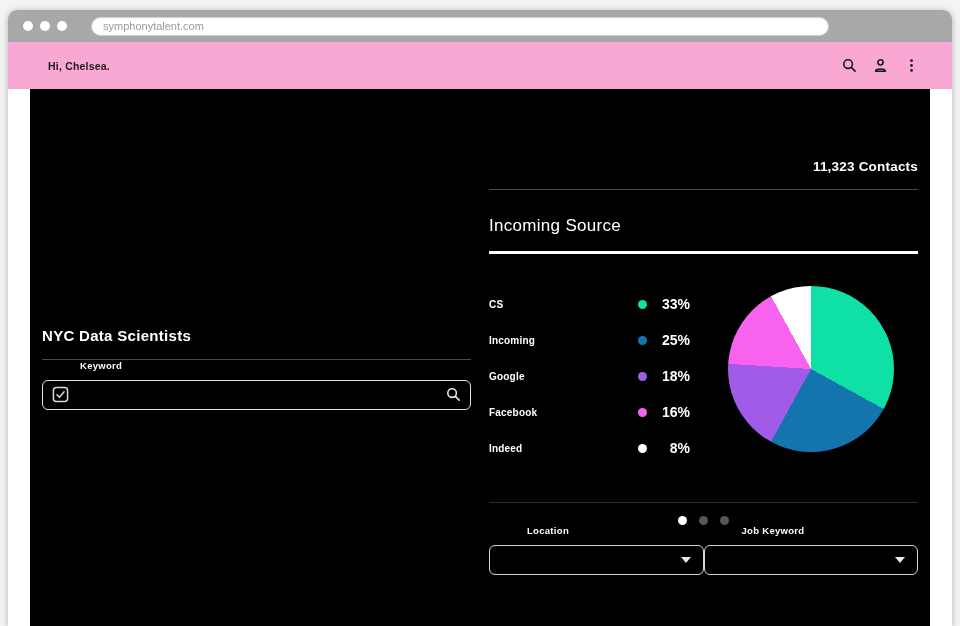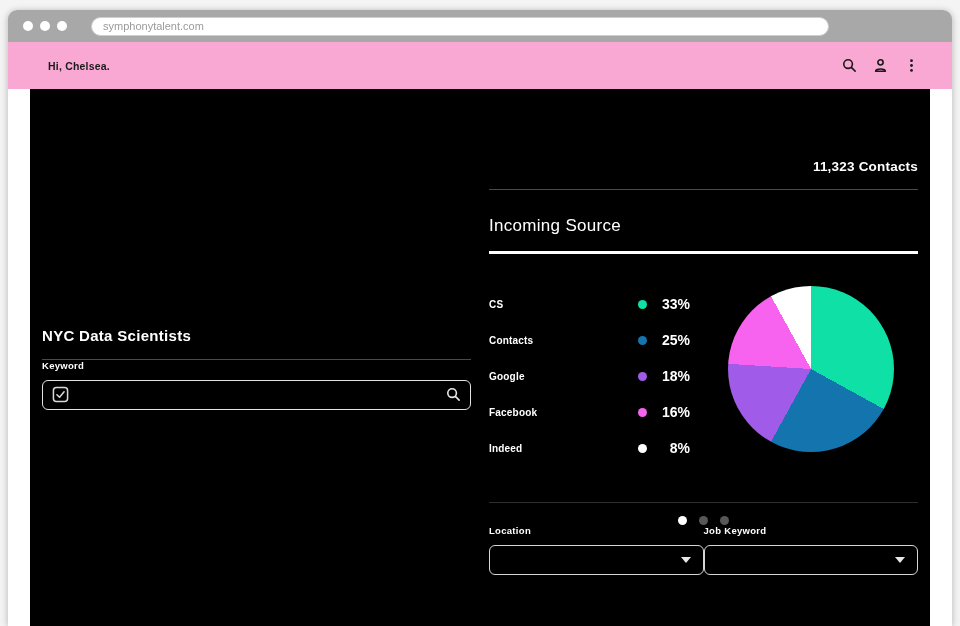--- a/index.html
+++ b/index.html
@@ -60,21 +60,21 @@
   .pie {
     width:166px; height:166px; border-radius:50%;
     margin-left:auto; margin-right:24px; flex:none;
   }
   .divider-dim { margin-top:36px; border-top:1px solid #2f2f2f; height:0; }
   .dots-row { margin-top:13px; display:flex; justify-content:center; gap:12px; }
   .pg-dot { width:9px; height:9px; border-radius:50%; background:#575757; cursor:pointer; }
   .pg-dot.active { background:#ffffff; }
   
   .form-block { margin-top:auto; margin-bottom:8px; }
-  .field-label { display:block; font-size:9.5px; font-weight:bold; letter-spacing:.3px; margin-bottom:9px; }
+  .field-label { display:block; font-size:9.5px; font-weight:bold; letter-spacing:.3px; margin-bottom:9px;margin-left:38px; }
   .input-box {
     height:30px; border:1.5px solid #e3e3e3; border-radius:6px;
     display:flex; align-items:center; padding:0 9px; background:#000;
   }
   .keyword-input {
     flex:1; background:transparent; border:none; outline:none;
     color:#fff; font-size:11px; margin:0 8px; min-width:0;
     font-family:"Liberation Sans", sans-serif;
   }
   .form-row { margin-top:auto; margin-bottom:8px; display:flex; }
@@ -165,21 +165,21 @@
       <div class="thick-rule"></div>
 
       <div class="chart-row">
         <div class="legend">
             <div class="legend-row">
               <span class="l-label">CS</span>
               <span class="l-dot" style="background: rgb(15, 224, 166);"></span>
               <span class="l-val">33%</span>
             </div>
             <div class="legend-row">
-              <span class="l-label">Contacts</span>
+              <span class="l-label">Incoming</span>
               <span class="l-dot" style="background: rgb(19, 116, 174);"></span>
               <span class="l-val">25%</span>
             </div>
             <div class="legend-row">
               <span class="l-label">Google</span>
               <span class="l-dot" style="background: rgb(160, 92, 232);"></span>
               <span class="l-val">18%</span>
             </div>
             <div class="legend-row">
               <span class="l-label">Facebook</span>

